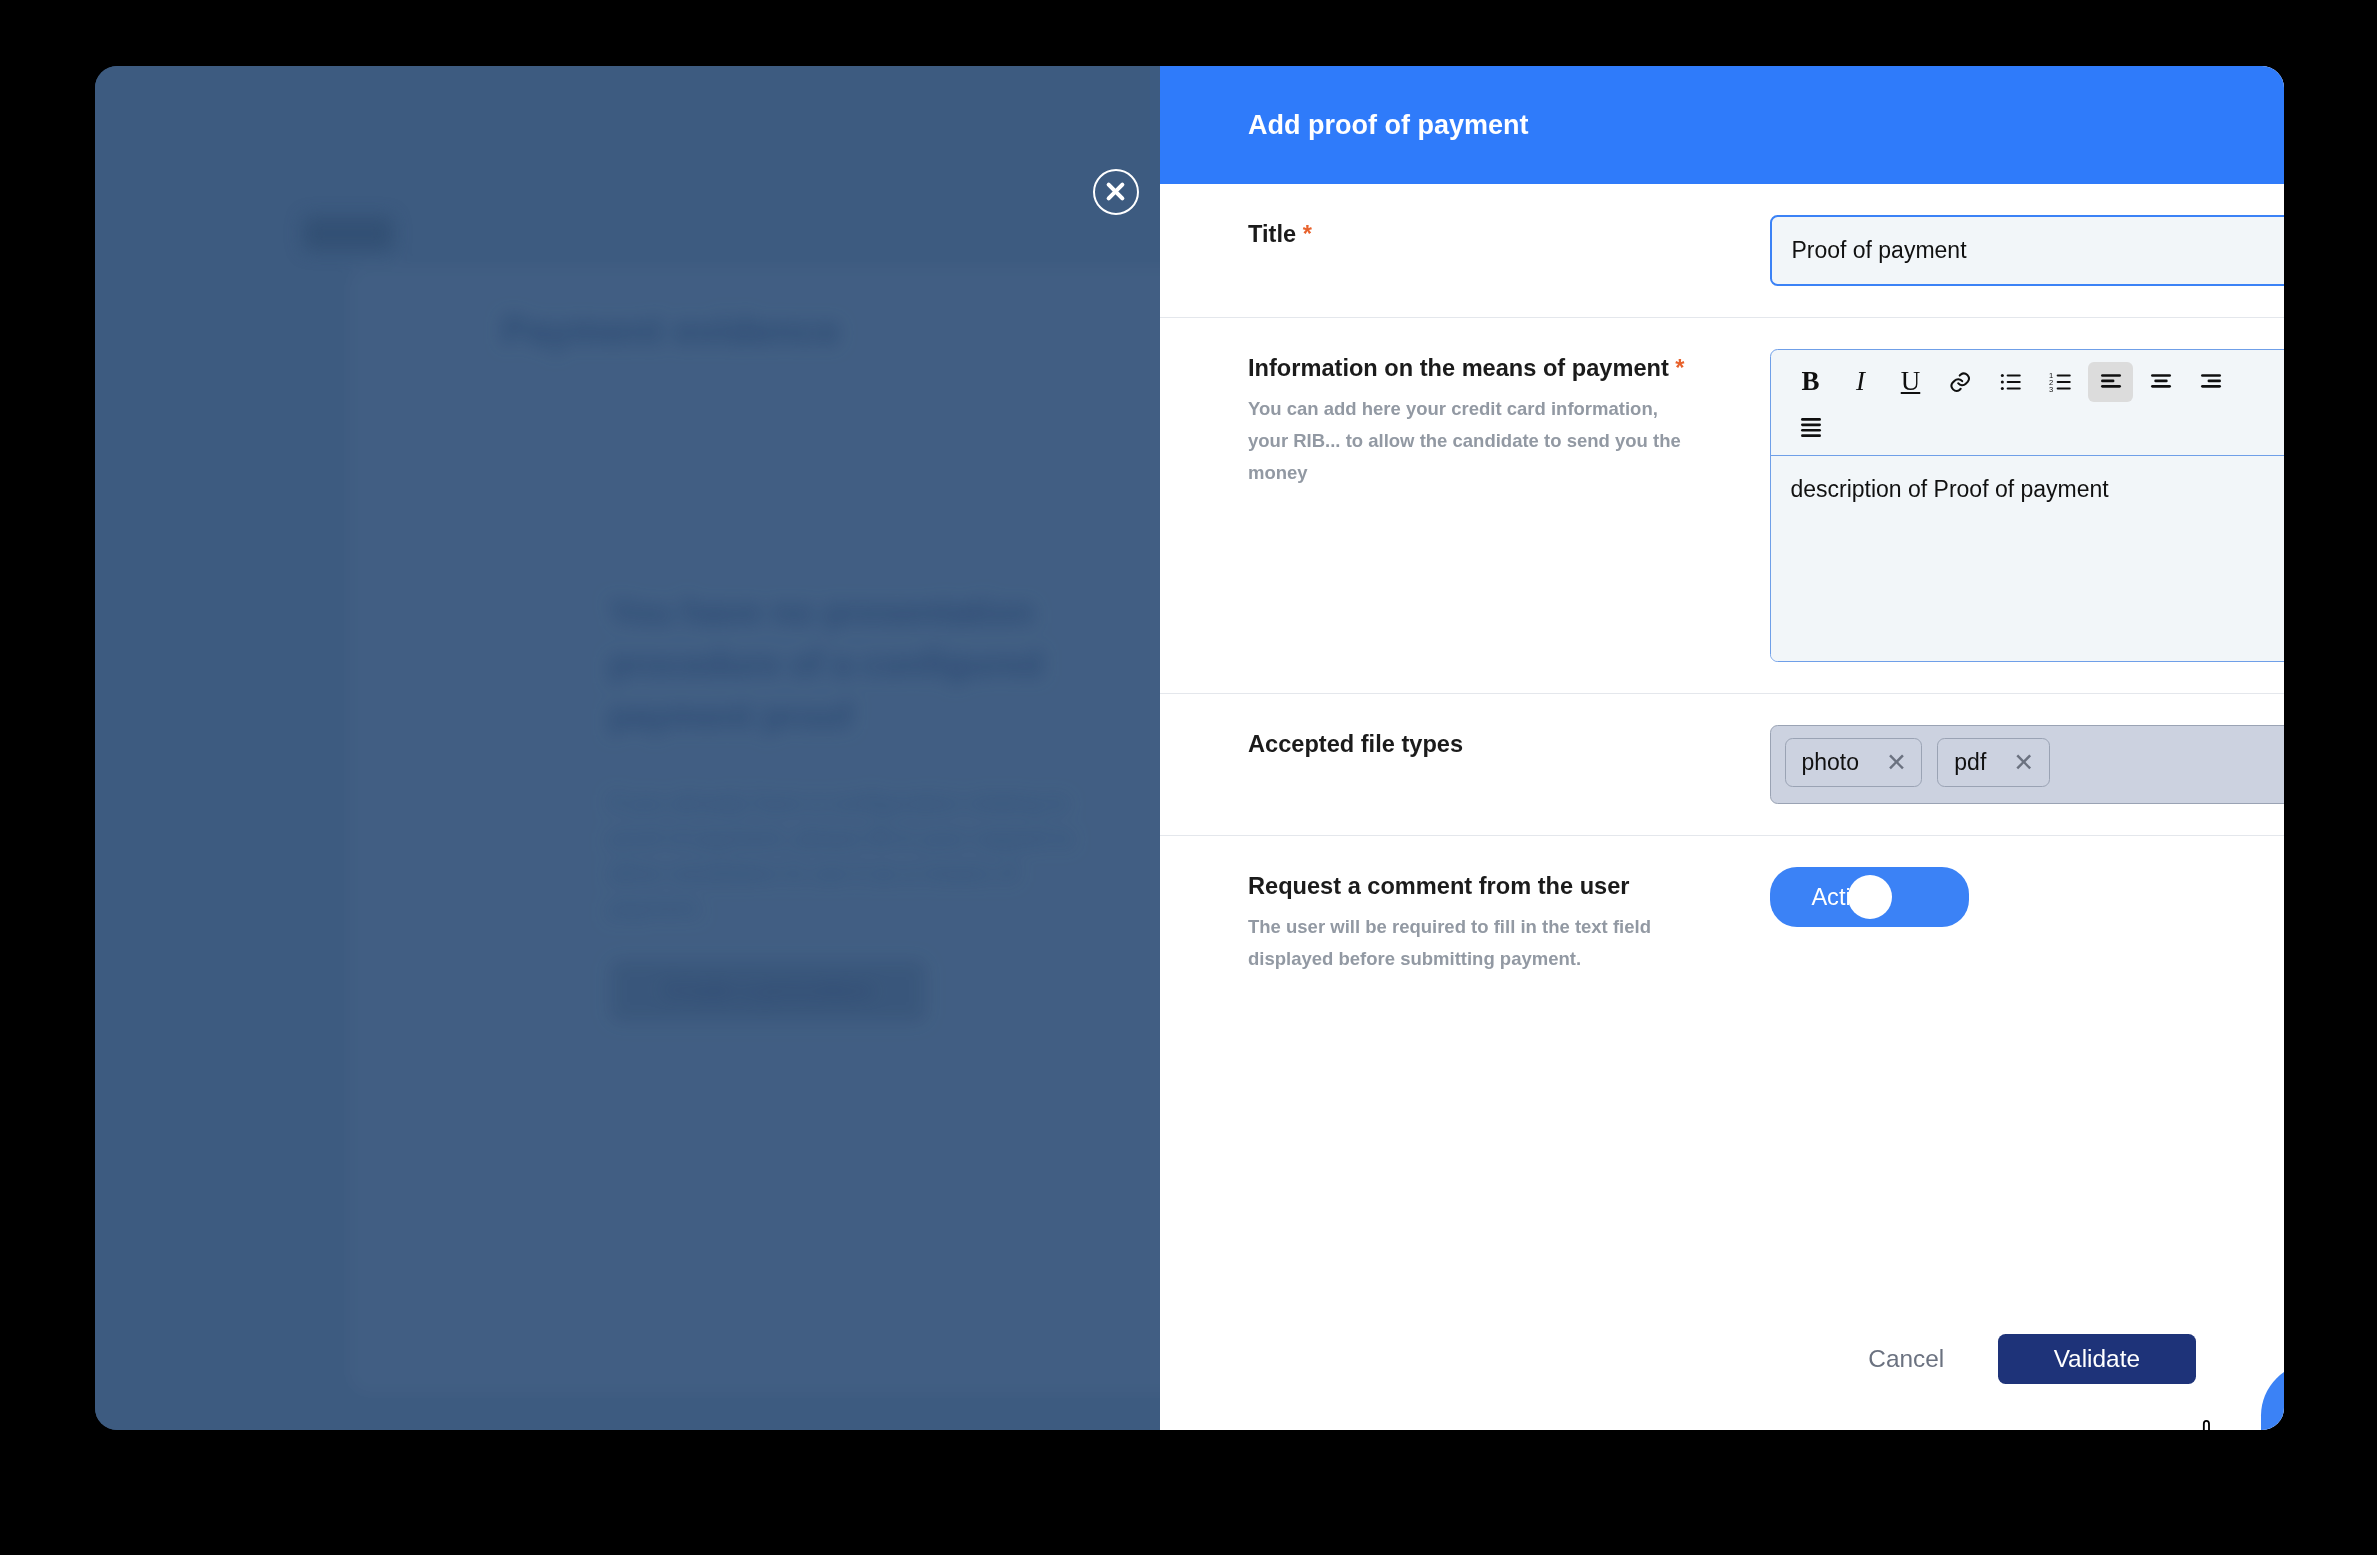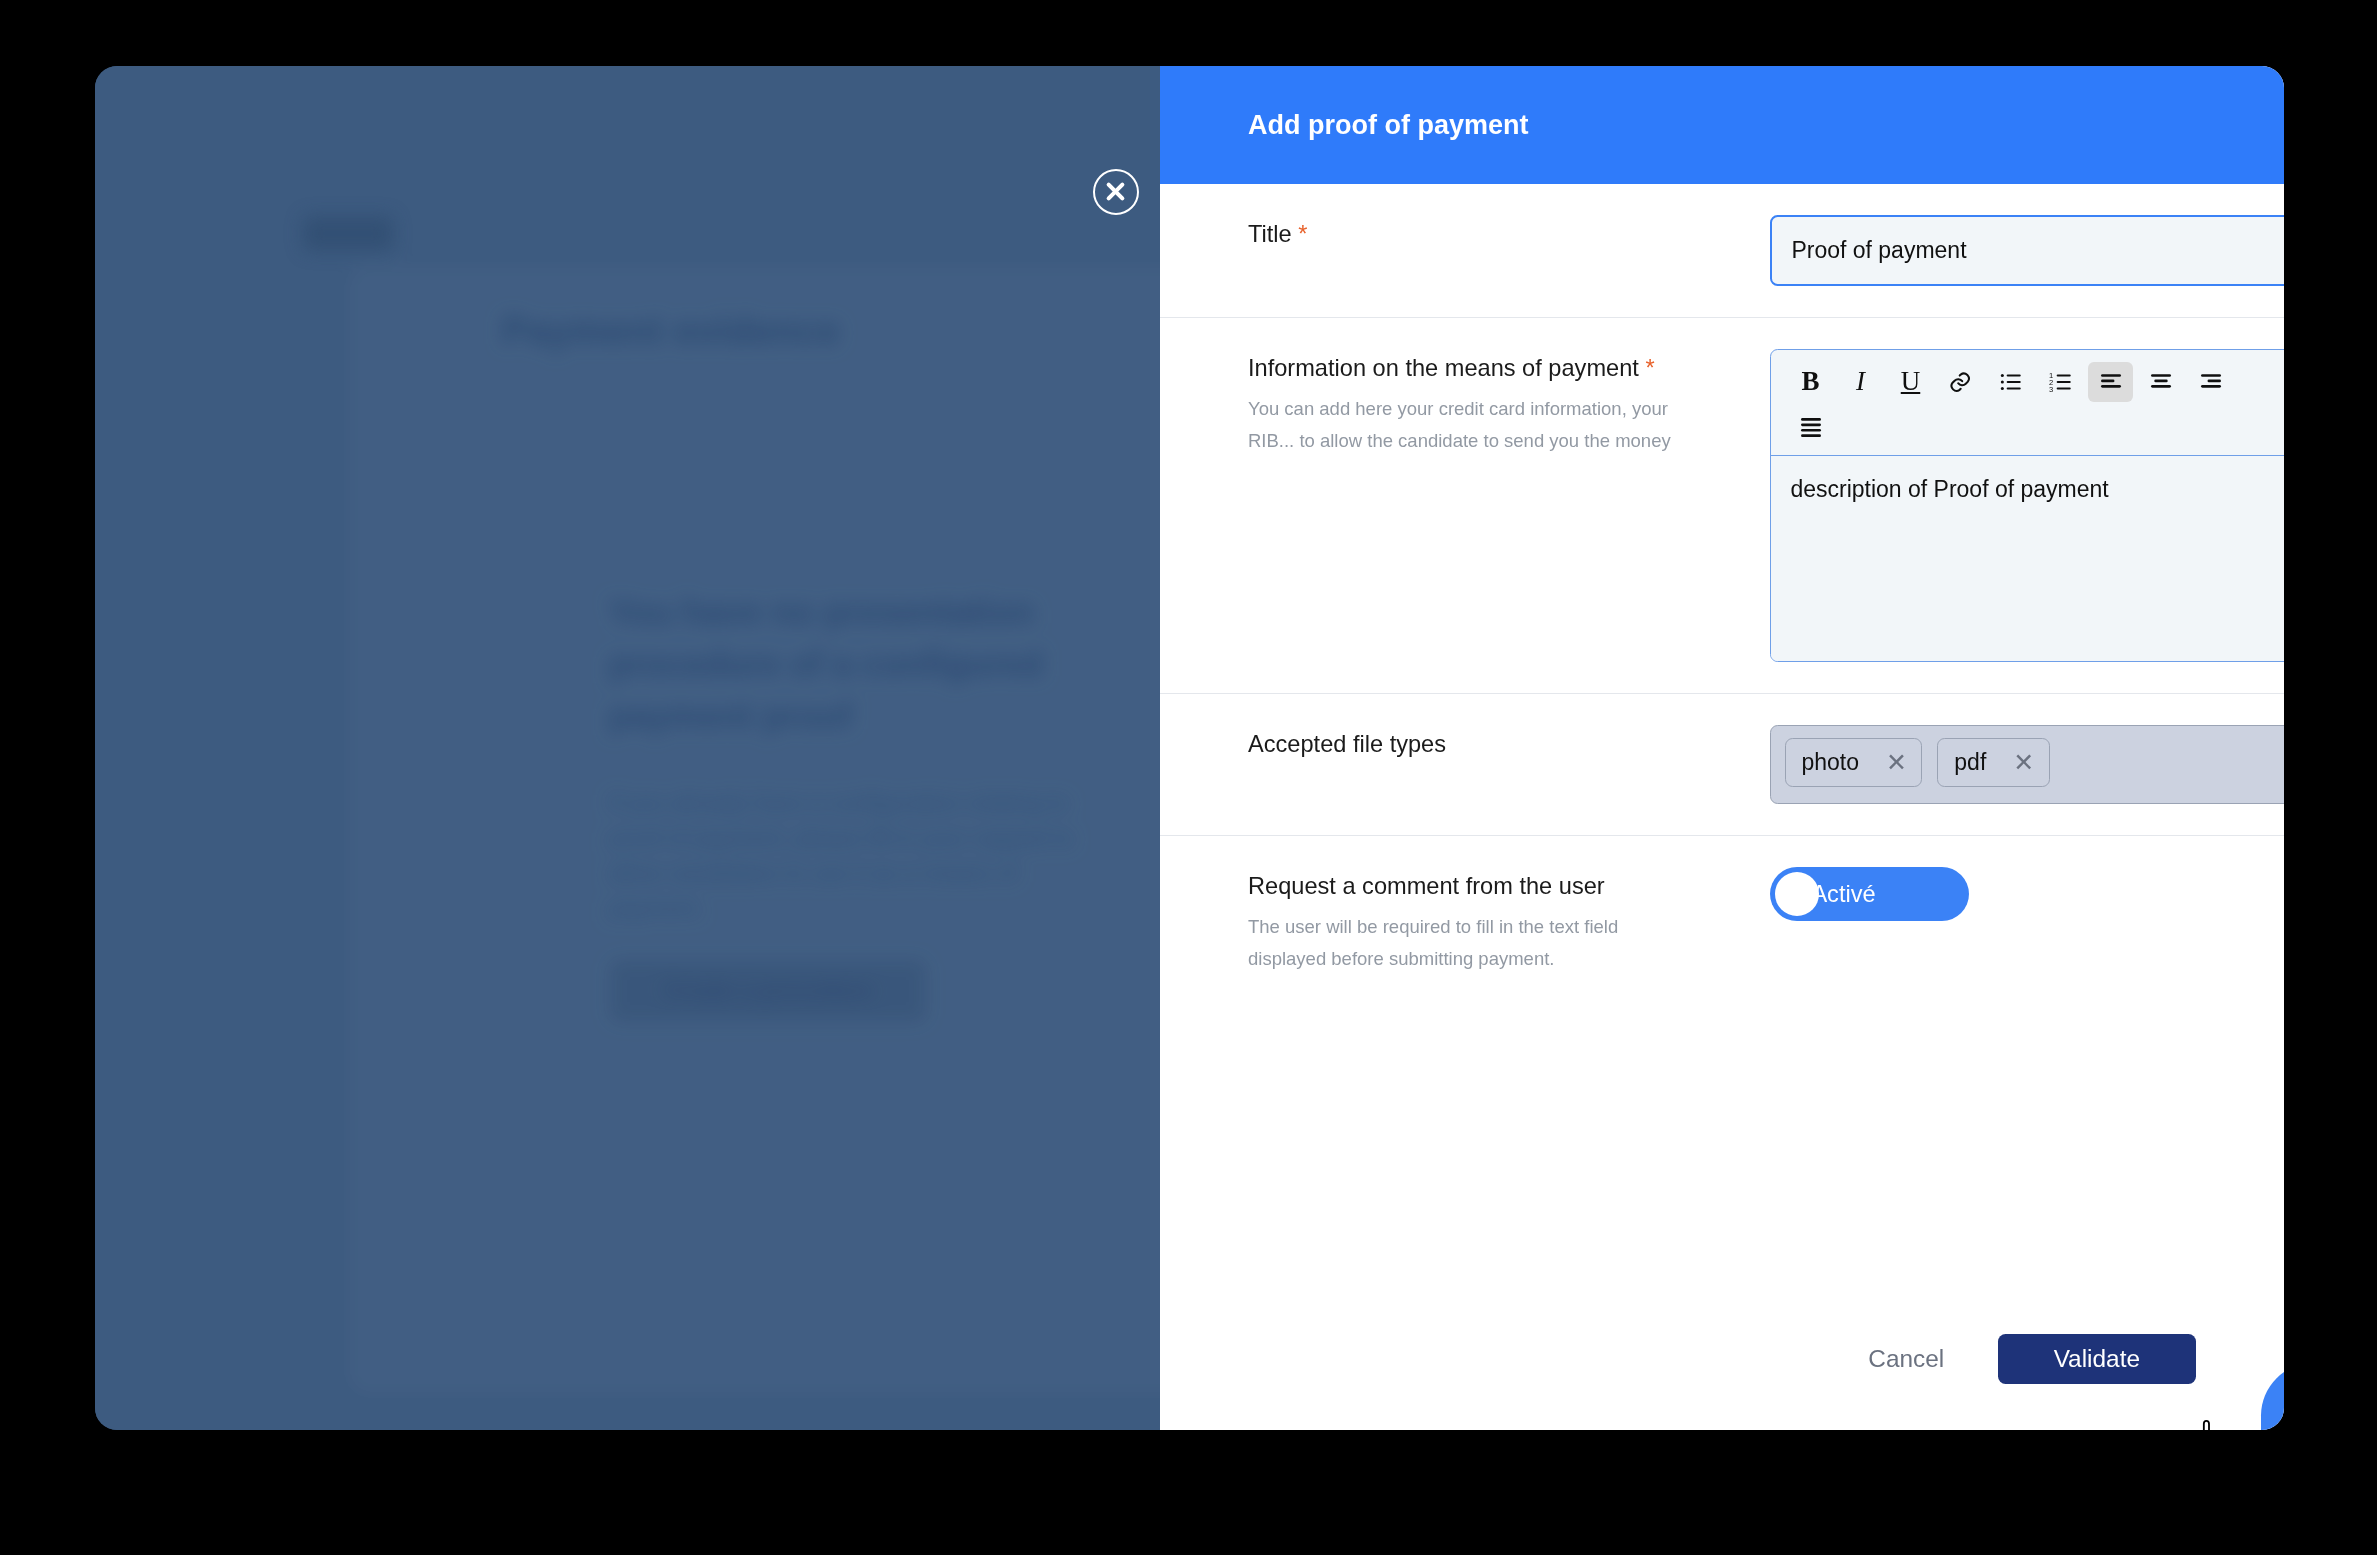--- a/index.html
+++ b/index.html
@@ -146,21 +146,21 @@
   #modal-body { flex: 1 1 auto; overflow: hidden; }
 
   .form-row {
     display: flex;
     border-bottom: 0.8px solid #e4e7ec;
     padding: 31px 91px 31px 88px;
     align-items: flex-start;
   }
   .form-row.no-border { border-bottom: none; }
 
-  .row-label-col { width: 522px; flex: none; padding-right: 30px; padding-top: 4.2px; }
+  .row-label-col { width: 522px; flex: none; padding-right: 30px; padding-top: 4.2px; font-weight: bold; }
   .row-field-col { flex: 1 1 auto; }
 
   .field-label {
     font-size: 23.6px;
     color: #1b1b1b;
     line-height: 30px;
   }
   .required-mark { color: #e8622c; font-size: 23.6px; }
 
   .field-help {
@@ -257,26 +257,26 @@
   .chip-label { font-size: 23px; color: #111111; }
   .chip-remove {
     font-size: 25px;
     color: #6b7280;
     line-height: 1;
     cursor: pointer;
   }
 
   
   #toggle-switch {
-    width: 199px; height: 54px;
+    width: 199px; height: 60px;
     background: #3b82f6;
     border-radius: 27px;
     display: flex;
     align-items: center;
-    justify-content: flex-start;
+    justify-content: center;
     padding: 0 5px;
     cursor: pointer;
     position: relative;
   }
   #toggle-label {
     color: #ffffff;
     font-size: 23.6px;
     position: absolute;
     left: 0; right: 52px;
     text-align: center;

